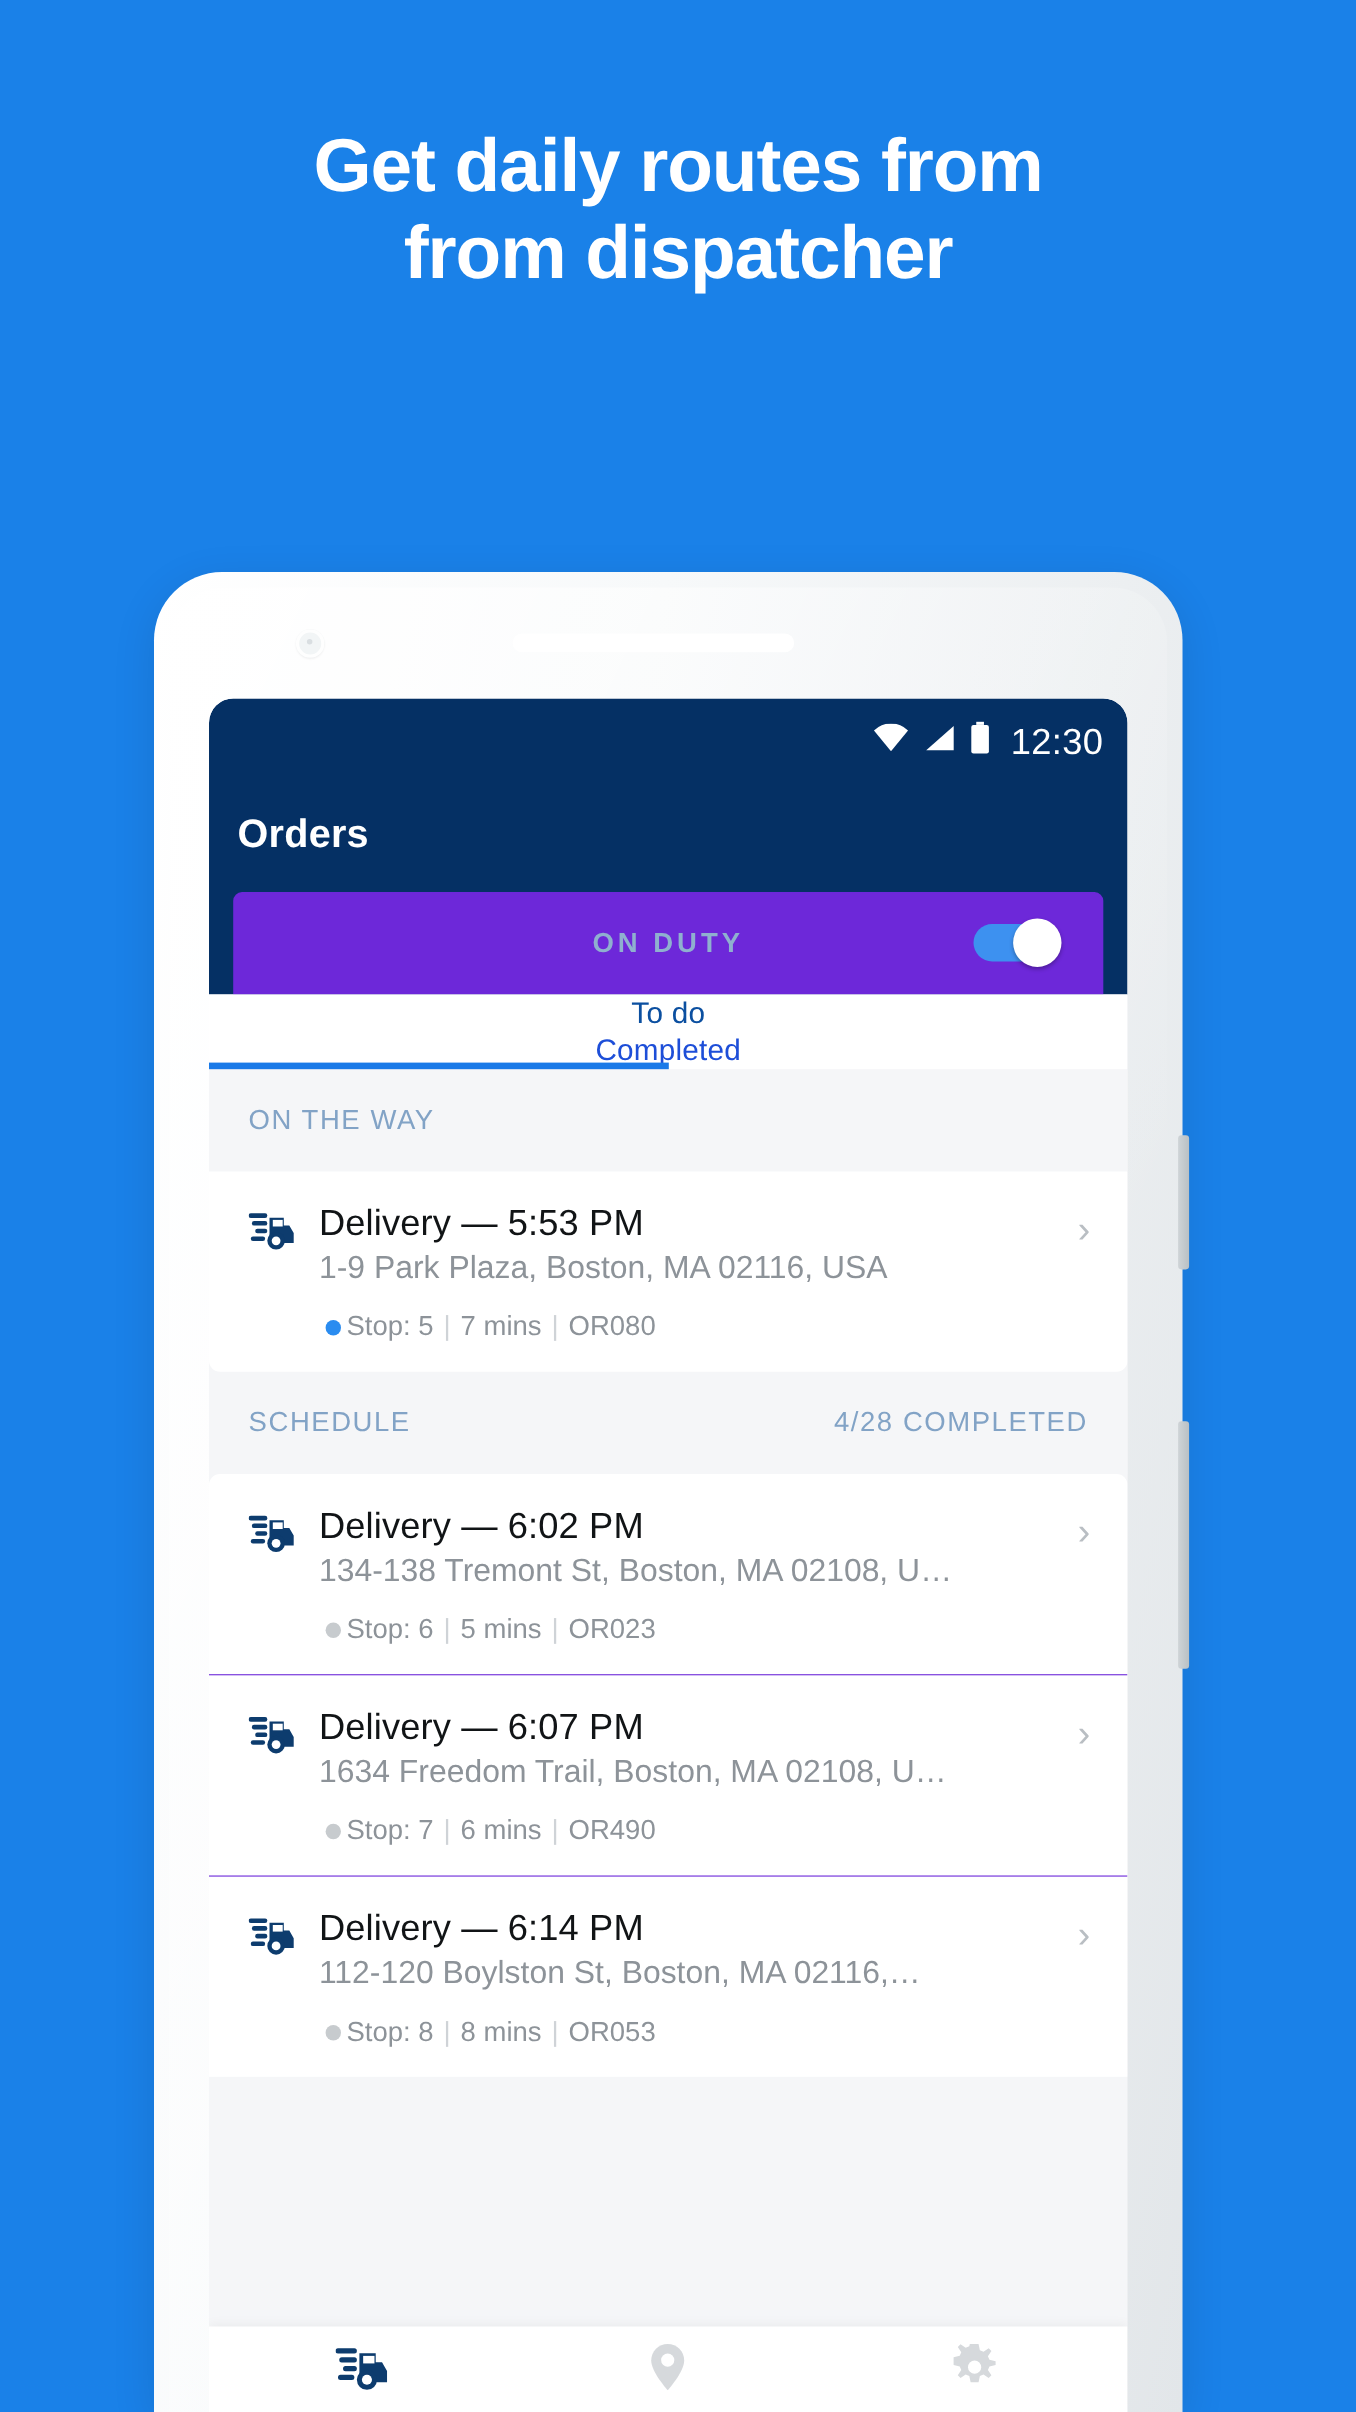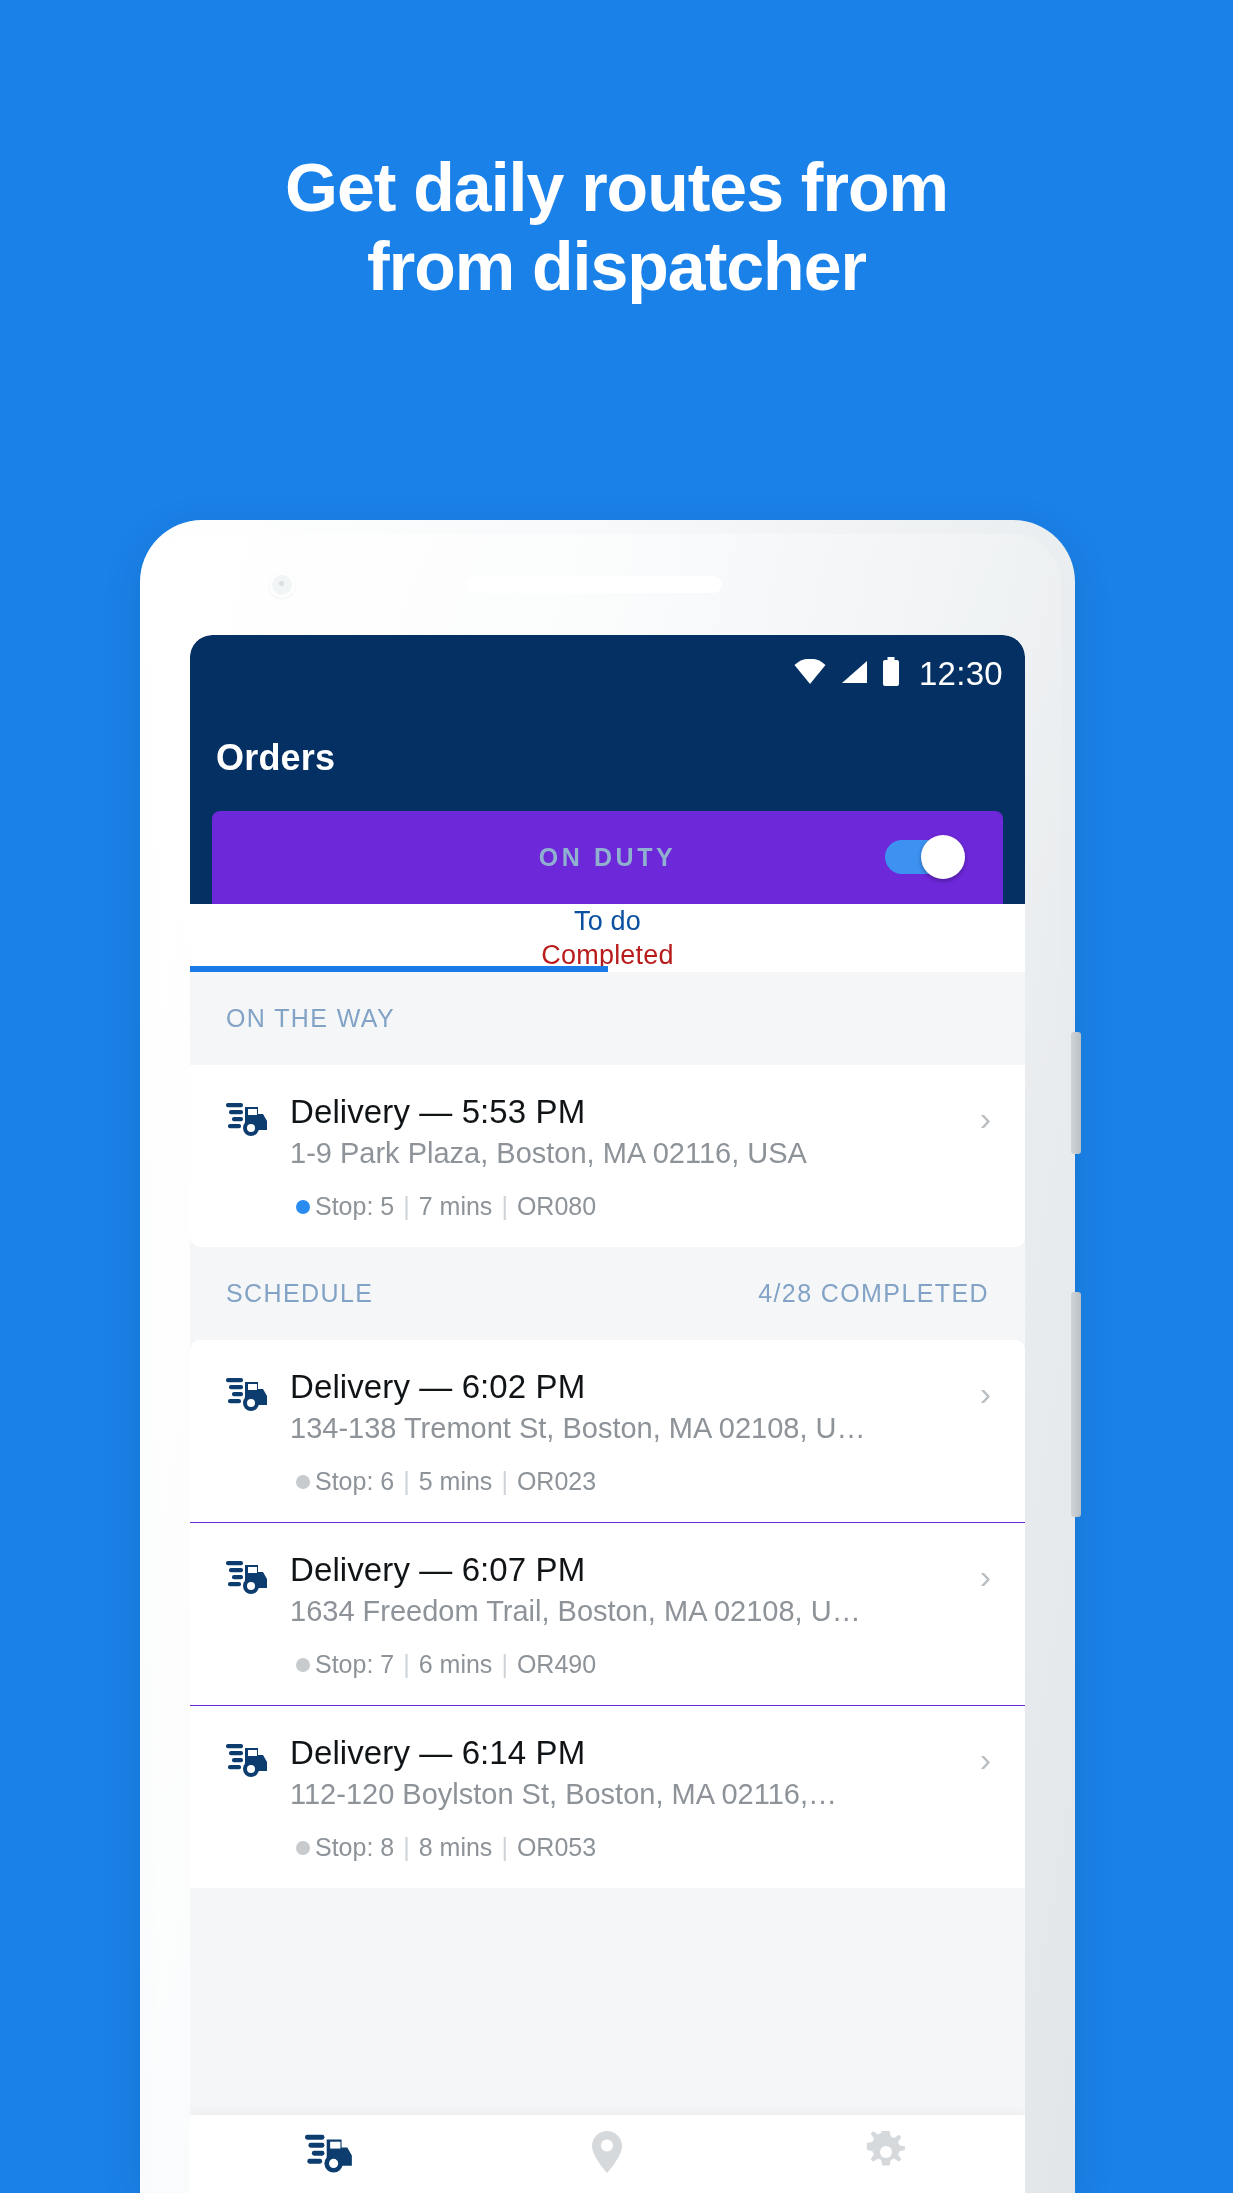--- a/index.html
+++ b/index.html
@@ -16,21 +16,20 @@
     position: absolute;
     top: 112px;
     left: 0;
     width: 1233px;
     text-align: center;
     color: #ffffff;
     font-size: 68px;
     font-weight: bold;
     line-height: 1.16;
     letter-spacing: -1px;
-    margin-top: 36px;
   }
   .headline-line { display: block; }
 
   
   .phone {
     position: absolute;
     left: 140px;
     top: 520px;
     width: 935px;
     height: 1673px;
@@ -173,21 +172,21 @@
   }
   .tab {
     flex: 1;
     display: flex;
     align-items: center;
     justify-content: center;
     color: #0b4fa0;
     font-size: 27px;
     letter-spacing: 0.2px;
   }
-  .tab.inactive { color: #b91c1c; text-align: right; }
+  .tab.inactive { color: #1d4ed8; text-align: right; }
   .tab-indicator {
     position: absolute;
     left: 0; bottom: 0;
     width: 50%;
     height: 6px;
     background: #1a7ae8;
   }
 
   
   .list { background: #f5f6f8; }

